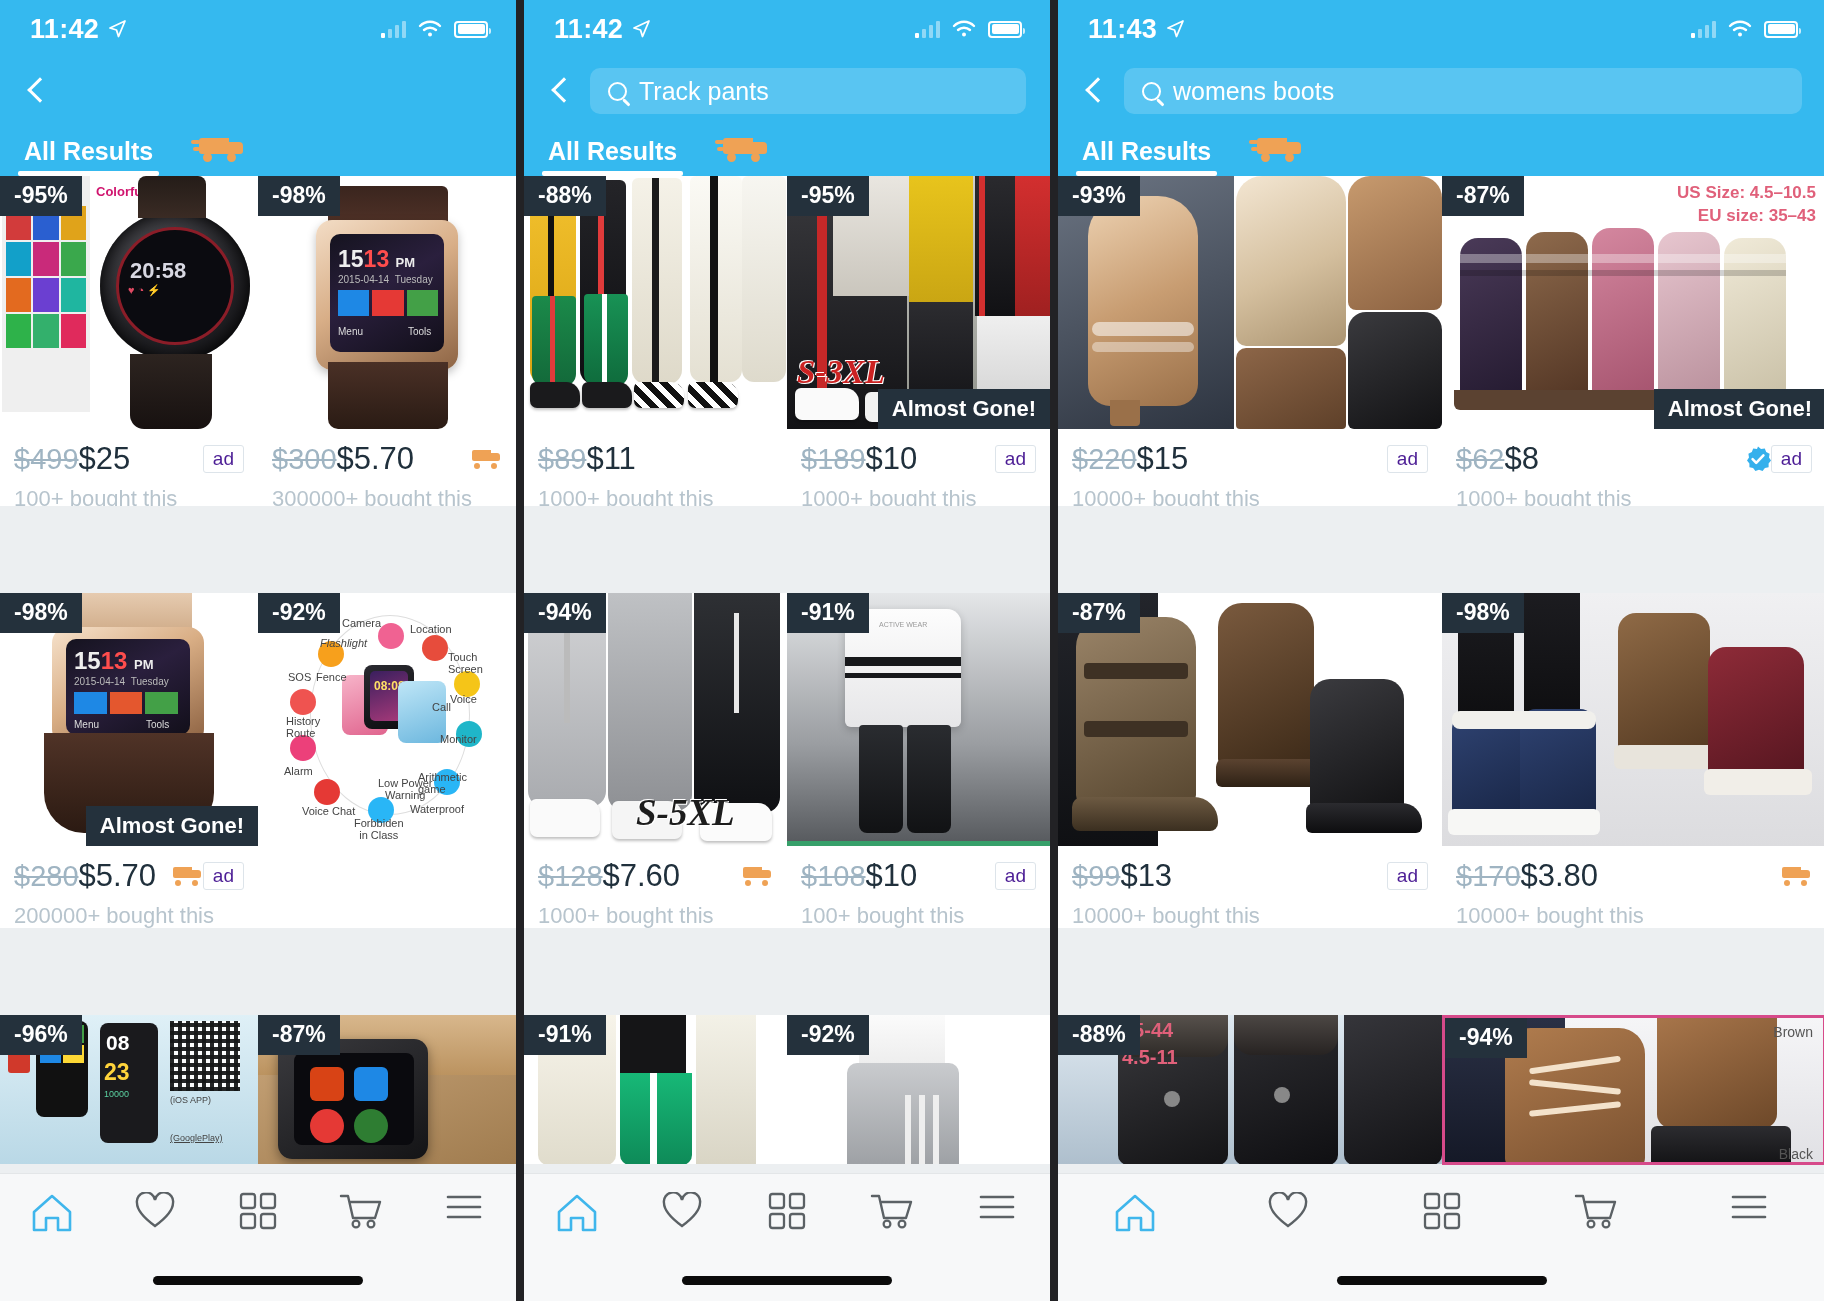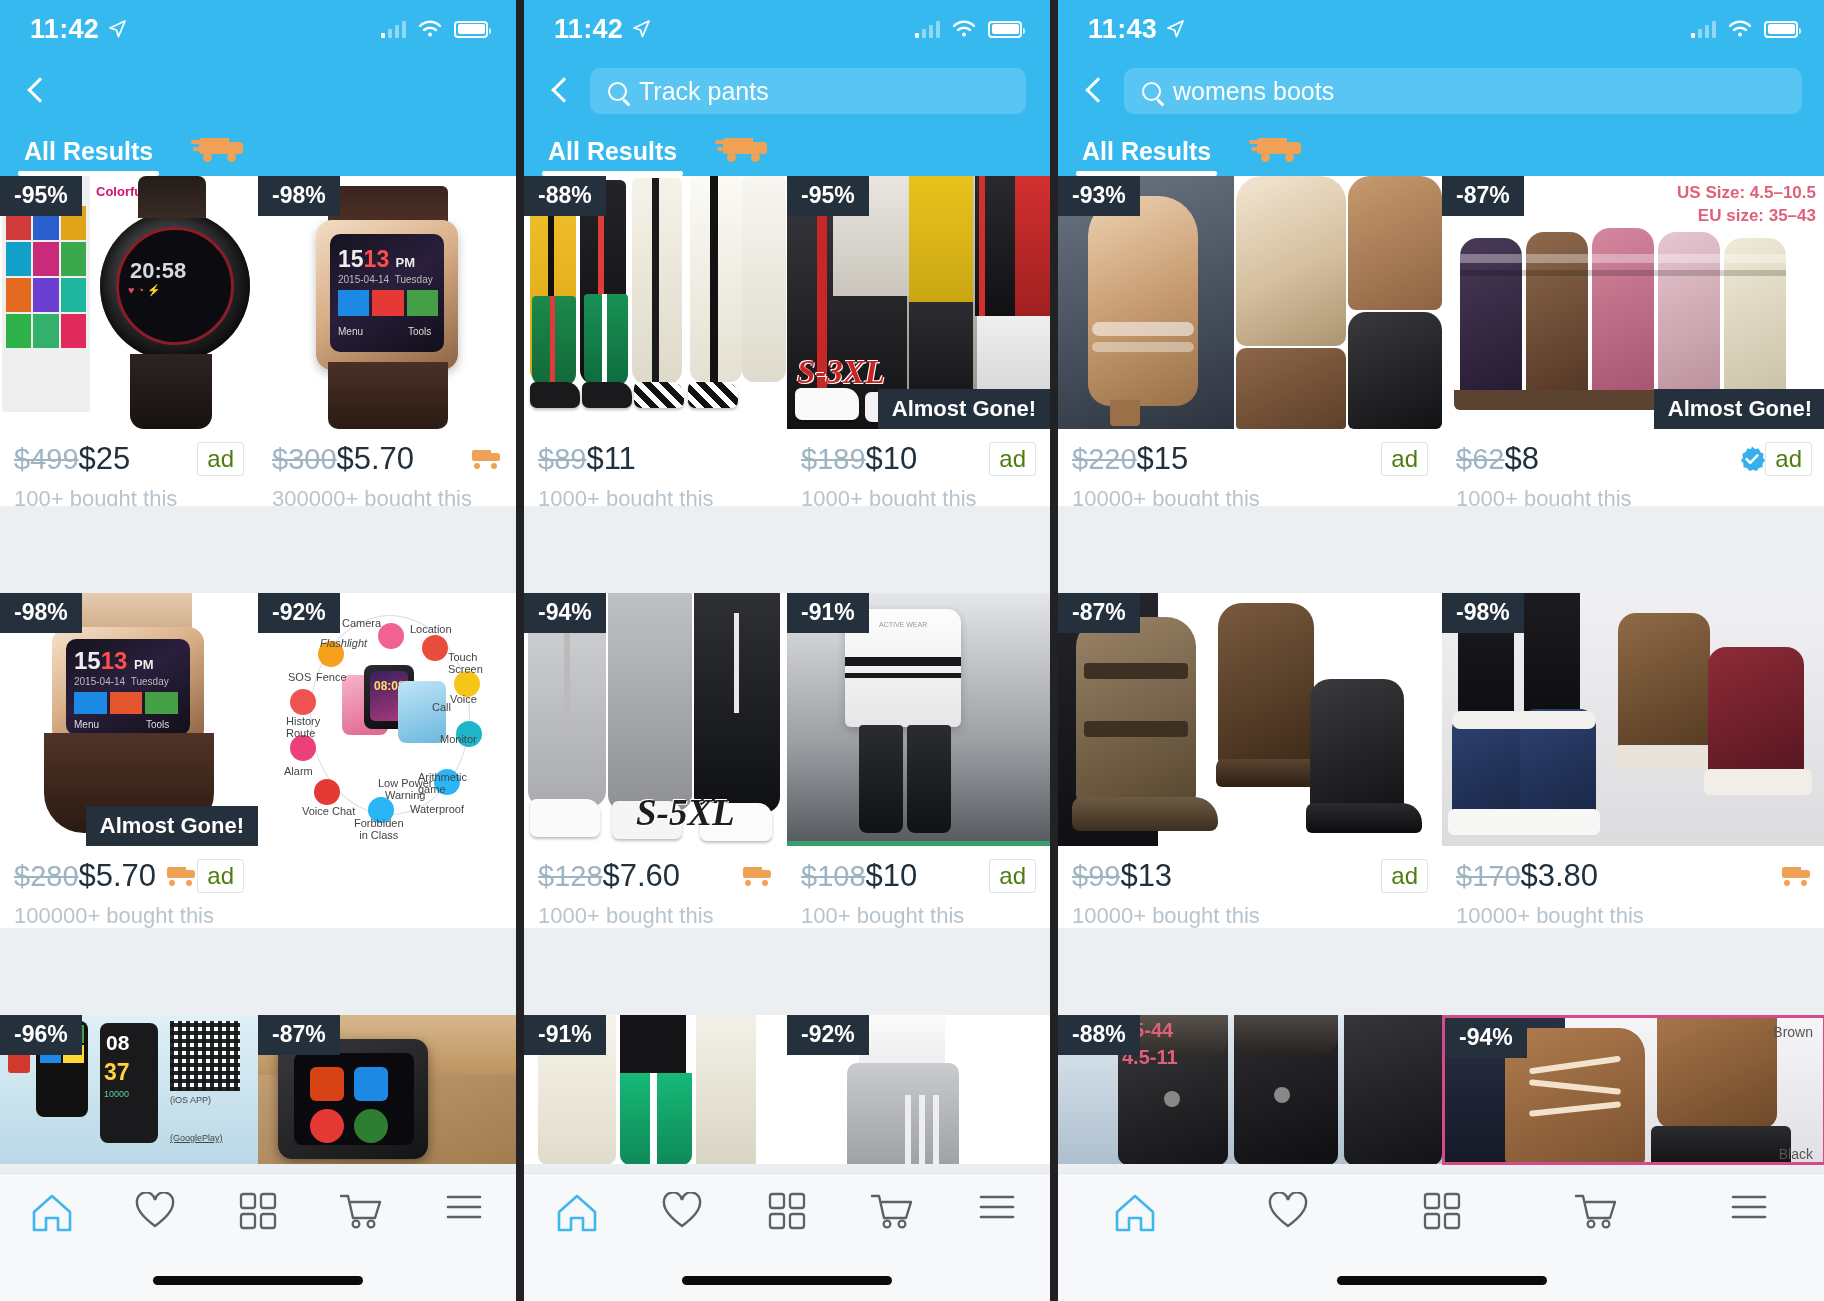--- a/index.html
+++ b/index.html
@@ -89,21 +89,21 @@
   .price-row { display: flex; align-items: center; }
   .old-price { color: #9fb4c2; font-size: 29px; text-decoration: line-through; }
   .new-price { color: #20303c; font-size: 31px; font-weight: 500; }
   .spacer { flex: 1; }
   .mini-truck { display:inline-block; width: 30px; height: 20px; position:relative; flex:0 0 auto;}
   .mini-truck .body { position:absolute; left:0; top:1px; width:19px; height:11px; background:#efa255; border-radius:2px 0 0 2px;}
   .mini-truck .cab { position:absolute; left:17px; top:4px; width:11px; height:8px; background:#efa255; border-radius:0 3px 2px 0;}
   .mini-truck .w1,.mini-truck .w2{position:absolute;bottom:0;width:6px;height:6px;border-radius:50%;background:#efa255;}
   .mini-truck .w1{left:2px;} .mini-truck .w2{left:19px;}
   .ad-badge {
-    border: 1.5px solid #dde4ea; color: #4d7c0f; font-size: 24px;
+    border: 1.5px solid #dde4ea; color: #4c1d95; font-size: 19px;
     padding: 2px 9px; border-radius: 3px; flex:0 0 auto;
   }
   .verified { width: 26px; height: 26px; flex:0 0 auto; }
   .bought { color: #b7c4cd; font-size: 22px; margin-top: 9px; }
 
   
   .bottomnav {
     position: absolute; left: 0; right: 0; bottom: 0; height: 128px;
     background: #f7f8f9; border-top: 1px solid #e3e6e8;
     display: flex; align-items: flex-start; padding-top: 18px;
@@ -277,21 +277,21 @@
             <span class="new-price">$5.70</span>
             <span class="spacer"></span>
             <span class="mini-truck">
                 <i class="body"></i>
                 <i class="cab"></i>
                 <i class="w1"></i>
                 <i class="w2"></i>
               </span>
             <span class="ad-badge">ad</span>
           </div>
-          <div class="bought">100000+ bought this</div>
+          <div class="bought">200000+ bought this</div>
         </div>
       </div>
 
       <div class="card" style="width:258px;height:336px;">
         <div class="card-img" style="height:253px;">
           <div class="ph bg-w"></div>
           <div class="kidwatch-hub" style="left:52px;top:22px;width:160px;height:200px;border:1px solid #ddd;border-radius:50%;"></div>
           <div style="position:absolute;left:84px;top:82px;width:46px;height:60px;border-radius:8px;background:linear-gradient(160deg,#f7b4c9,#e0648e);"></div>
           <div style="position:absolute;left:106px;top:72px;width:50px;height:64px;border-radius:8px;background:linear-gradient(160deg,#2a2a30,#0d0d10);"></div>
           <div style="position:absolute;left:112px;top:78px;width:38px;height:50px;border-radius:5px;background:linear-gradient(160deg,#3a1f5e,#a93a7a);"></div>
@@ -333,21 +333,21 @@
           <div style="position:absolute;left:8px;top:8px;width:22px;height:50px;background:#d0392b;border-radius:3px;"></div>
           <div style="position:absolute;left:36px;top:6px;width:52px;height:96px;background:#111;border-radius:8px;"></div>
           <div class="sm-grid" style="left:40px;top:10px;width:44px;grid-template-columns:repeat(2,1fr);grid-auto-rows:18px;gap:2px;">
             <span style="background:#e53935"></span>
               <span style="background:#43a047"></span>
             <span style="background:#1e88e5"></span>
               <span style="background:#fdd835"></span>
           </div>
           <div style="position:absolute;left:100px;top:8px;width:58px;height:120px;background:#1a1a1d;border-radius:8px;"></div>
           <div style="position:absolute;left:106px;top:16px;font:bold 21px 'Liberation Sans';color:#fff;">08</div>
-          <div style="position:absolute;left:104px;top:44px;font:bold 23px 'Liberation Sans';color:#ffd43b;">37</div>
+          <div style="position:absolute;left:104px;top:44px;font:bold 23px 'Liberation Sans';color:#ffd43b;">23</div>
           <div style="position:absolute;left:104px;top:74px;font:9px 'Liberation Sans';color:#5ad1a0;">10000</div>
           <div class="qr" style="left:170px;top:6px;width:70px;height:70px;opacity:.9;"></div>
           <div class="tinytxt" style="left:170px;top:80px;font-size:9px;">(iOS APP)</div>
           <div class="tinytxt" style="left:170px;top:118px;font-size:9px;text-decoration:underline;">(GooglePlay)</div>
           <div class="disc">-96%</div>
         </div>
       </div>
 
       <div class="card" style="width:258px;height:150px;">
         <div class="card-img" style="height:150px;">

